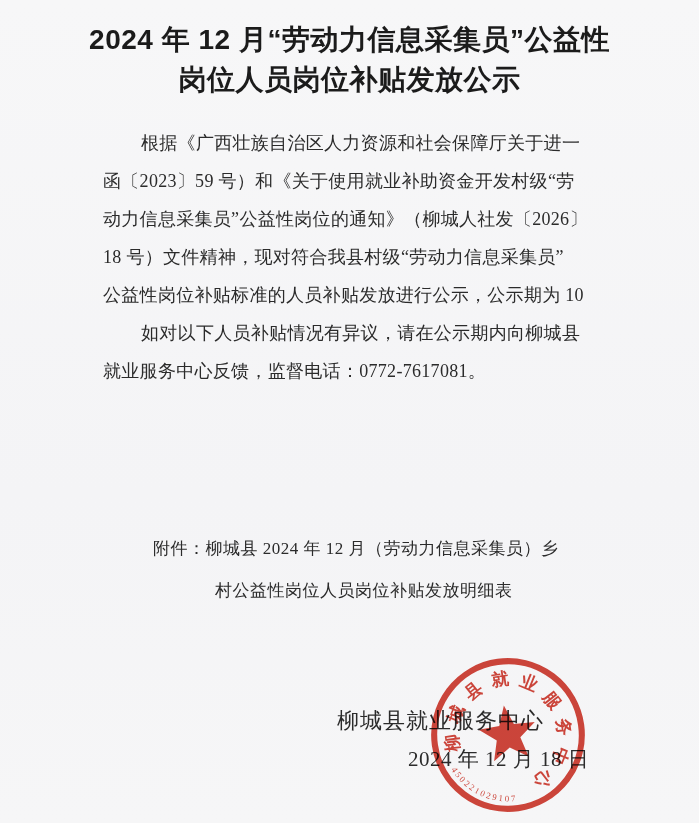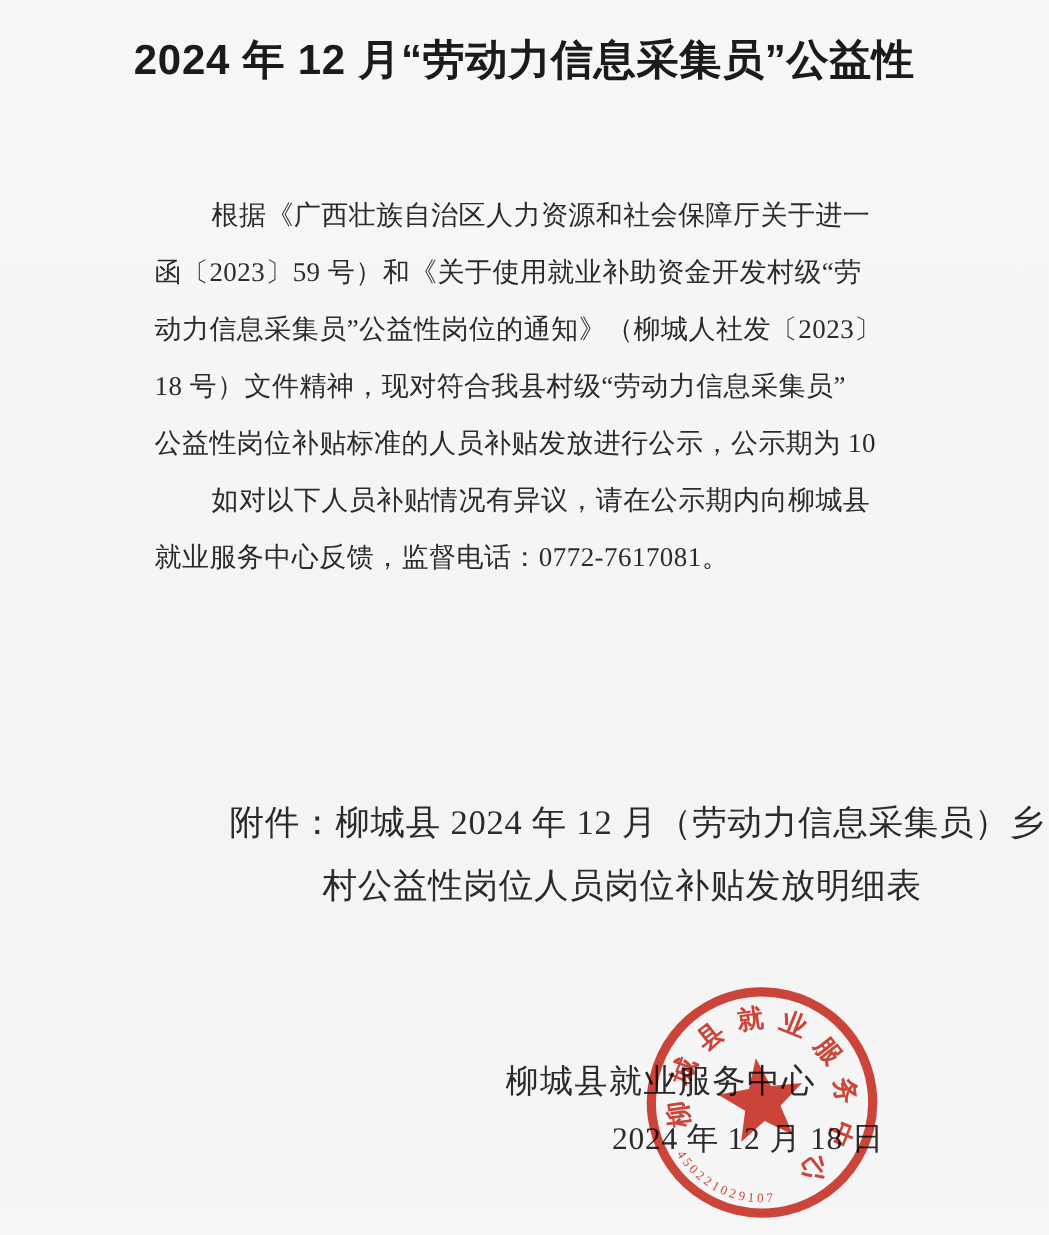--- a/index.html
+++ b/index.html
@@ -24,21 +24,21 @@
   }
   .body-text{
     position:absolute;left:103px;top:124px;width:560px;
     font-size:18px;line-height:38px;
     letter-spacing:0.3px;
   }
   .body-text .line{white-space:nowrap;}
   .body-text .indent{padding-left:38px;}
   .attachment{
     position:absolute;left:103px;top:528px;
-    font-size:23px;line-height:42px;letter-spacing:0.5px;
+    font-size:17px;line-height:42px;letter-spacing:0.5px;
   }
   .attachment .l1{padding-left:50px;white-space:nowrap;}
   .attachment .l2{padding-left:112px;white-space:nowrap;}
   .signature-org{
     position:absolute;left:337px;top:706px;
     font-size:22px;letter-spacing:1px;white-space:nowrap;
   }
   .signature-date{
     position:absolute;left:408px;top:745px;
     font-size:21px;letter-spacing:0.5px;white-space:nowrap;
@@ -53,26 +53,27 @@
   .seal svg{width:100%;height:100%;display:block;
     font-family:"Liberation Serif","DejaVu Serif",serif;}
 </style>
 </head>
 <body>
 
 <div class="page">
 
   <div class="doc-title">
     <div>2024 年 12 月“劳动力信息采集员”公益性</div>
+    <div>岗位人员岗位补贴发放公示</div>
   </div>
 
   <div class="body-text">
     <div class="line indent">根据《广西壮族自治区人力资源和社会保障厅关于进一</div>
     <div class="line">函〔2023〕59 号）和《关于使用就业补助资金开发村级“劳</div>
-    <div class="line">动力信息采集员”公益性岗位的通知》（柳城人社发〔2023〕</div>
+    <div class="line">动力信息采集员”公益性岗位的通知》（柳城人社发〔2026〕</div>
     <div class="line">18 号）文件精神，现对符合我县村级“劳动力信息采集员”</div>
     <div class="line">公益性岗位补贴标准的人员补贴发放进行公示，公示期为 10</div>
     <div class="line indent">如对以下人员补贴情况有异议，请在公示期内向柳城县</div>
     <div class="line">就业服务中心反馈，监督电话：0772-7617081。</div>
   </div>
 
   <div class="attachment">
     <div class="l1">附件：柳城县 2024 年 12 月（劳动力信息采集员）乡</div>
     <div class="l2">村公益性岗位人员岗位补贴发放明细表</div>
   </div>

